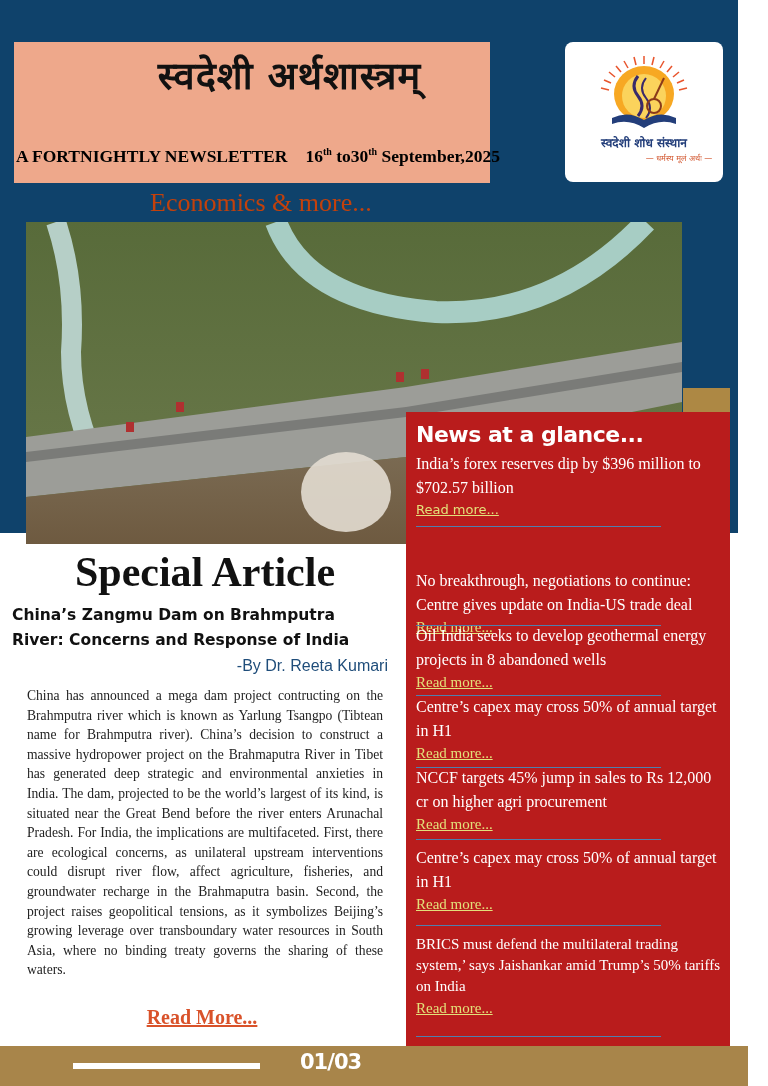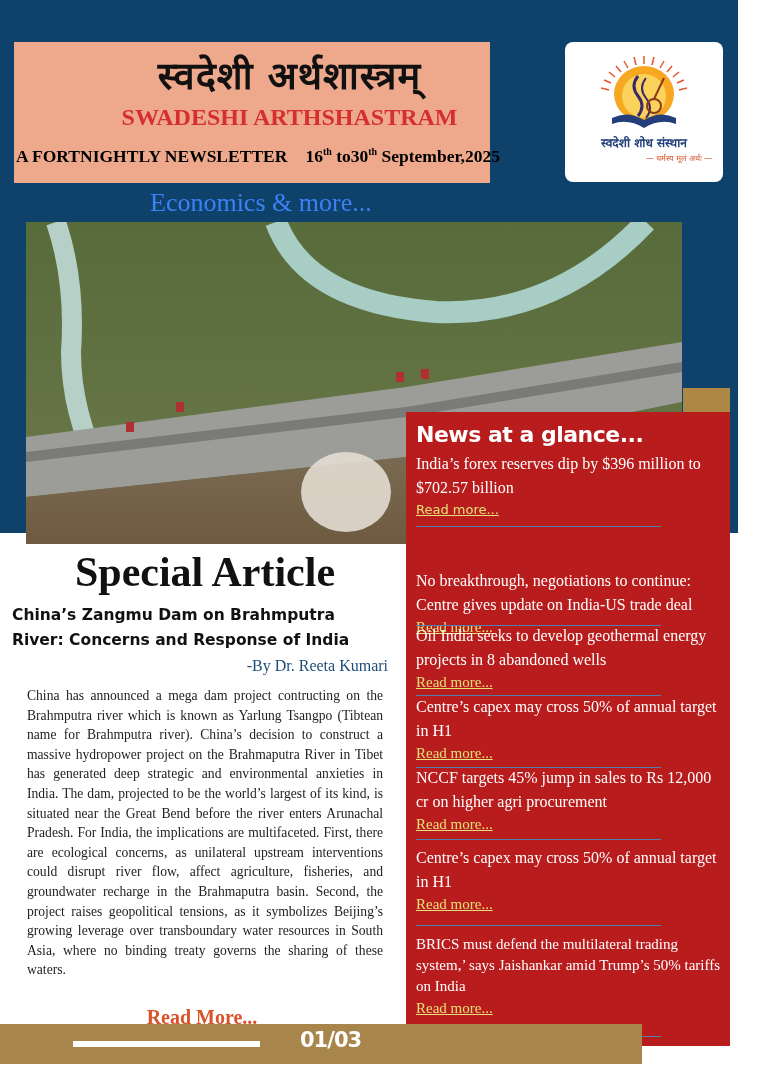--- a/index.html
+++ b/index.html
@@ -8,46 +8,45 @@
   .banner{position:absolute;left:14px;top:42px;width:476px;height:141px;background:#eea88b;}
   .hindi-title{position:absolute;left:0;width:551px;top:6px;text-align:center;font-family:"DejaVu Serif",serif;font-weight:bold;font-size:38px;color:#111;letter-spacing:1px;}
   .eng-title{position:absolute;left:0;width:551px;top:62px;text-align:center;font-family:"Liberation Serif",serif;font-weight:bold;font-size:24px;color:#d62f2f;}
   .sub-row{position:absolute;left:2px;top:104px;font-family:"Liberation Serif",serif;font-weight:bold;font-size:17.5px;color:#000000;white-space:nowrap;}
   .sub-row .gap{display:inline-block;width:18px;}
   .sub-row sup{font-size:10px;}
   .logo-card{position:absolute;left:565px;top:42px;width:158px;height:140px;background:#fff;border-radius:8px;}
   .logo-svg{position:absolute;left:29px;top:12px;}
   .logo-text{position:absolute;left:0;width:158px;top:92px;text-align:center;font-family:"DejaVu Sans",sans-serif;font-weight:bold;font-size:12px;color:#233e7a;}
   .logo-motto{position:absolute;left:0;width:158px;top:110px;text-align:center;font-family:"DejaVu Sans",sans-serif;font-size:8px;color:#d2552d;padding-left:35px;}
-  .tagline{position:absolute;left:150px;top:188px;font-family:"Liberation Serif",serif;font-size:26px;color:#3b82f6;}
+  .tagline{position:absolute;left:150px;top:188px;font-family:"Liberation Serif",serif;font-size:26px;color:#c2410c;}
   .hero{position:absolute;left:26px;top:222px;width:656px;height:322px;overflow:hidden;}
   .gold-square{position:absolute;left:683px;top:388px;width:47px;height:62px;background:#ad8844;}
   .news{position:absolute;left:406px;top:412px;width:324px;height:634px;background:#b91c1c;}
   .news-title{position:absolute;left:10px;top:10px;font-family:"DejaVu Sans",sans-serif;font-weight:bold;font-size:22px;color:#fff;letter-spacing:-0.5px;white-space:nowrap;}
   .news-item{position:absolute;left:10px;width:306px;color:#fff;font-family:"Liberation Serif",serif;font-size:16px;line-height:23.5px;}
   .news-link{display:block;color:#e3e07a;text-decoration:underline;font-size:15px;line-height:22px;}
   .news-link.sans{font-family:"DejaVu Sans",sans-serif;font-size:13px;}
   .news-rule{position:absolute;left:10px;width:245px;height:1px;background:#4f7fae;}
   .special{position:absolute;left:0;width:410px;top:548px;text-align:center;font-family:"Liberation Serif",serif;font-weight:bold;font-size:42px;color:#111;}
   .art-title{position:absolute;left:12px;top:603px;font-family:"DejaVu Sans",sans-serif;font-weight:bold;font-size:15.5px;line-height:25px;color:#111;}
-  .byline{position:absolute;right:380px;top:657px;font-family:Liberation Serif, serif;font-size:16px;color:#1f4d7a;white-space:nowrap;}
+  .byline{position:absolute;right:380px;top:657px;font-family:Liberation Sans, sans-serif;font-size:16px;color:#1f4d7a;white-space:nowrap;}
   .body-text{position:absolute;left:27px;top:686px;width:356px;font-family:"Liberation Serif",serif;font-size:13.6px;line-height:19.6px;color:#222;text-align:justify;}
   .readmore-main{position:absolute;left:0;width:404px;top:1006px;text-align:center;font-family:"Liberation Serif",serif;font-weight:bold;font-size:20px;color:#d9522a;text-decoration:underline;}
-  .footer{position:absolute;left:0;top:1024px;width:642px;height:40px;background:#a8854a;}
+  .footer{position:absolute;left:0;top:1046px;width:748px;height:40px;background:#a8854a;}
   .footer-line{position:absolute;left:73px;top:17px;width:187px;height:6px;background:#fff;}
   .footer-page{position:absolute;left:300px;top:4px;font-family:"DejaVu Sans",sans-serif;font-weight:bold;font-size:21px;color:#fff;letter-spacing:-1px;}
 </style>
 </head>
 <body>
 
 <div class="navy-top"></div>
 
 <div class="banner">
   <div class="hindi-title">स्वदेशी अर्थशास्त्रम्</div>
-  <div class="eng-title">SWADESHI ARTHSHASTRAM</div>
   <div class="sub-row">
     <span>A FORTNIGHTLY NEWSLETTER</span><span class="gap"></span><span><span>16</span><sup>th</sup> <span>to</span><span>30</span><sup>th</sup> <span>September,2025</span></span>
   </div>
 </div>
 
 <div class="logo-card">
   <svg class="logo-svg" width="100" height="80" viewBox="0 0 100 80">
     <g stroke="#e8542c" stroke-width="1.5">
       <line x1="50" y1="2" x2="50" y2="10"></line>
         <line x1="30" y1="7" x2="34" y2="14"></line>

